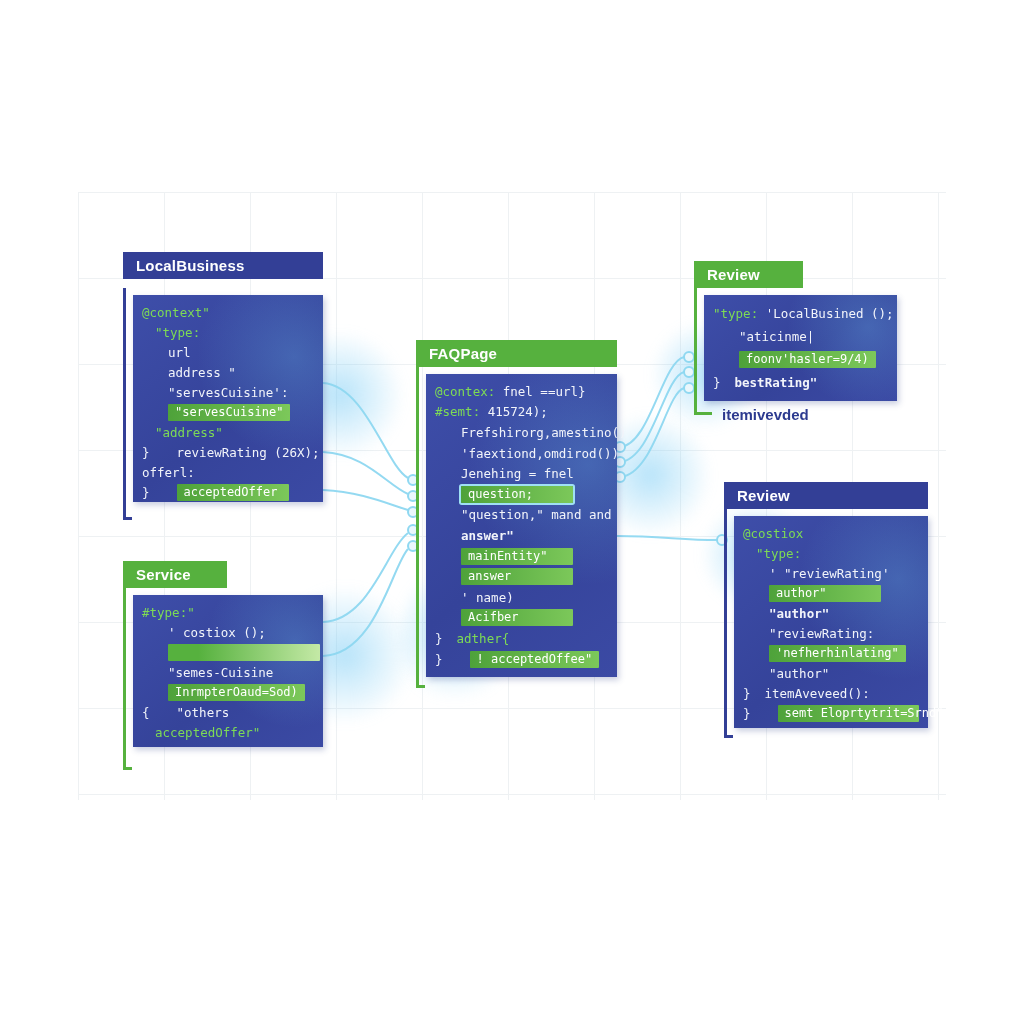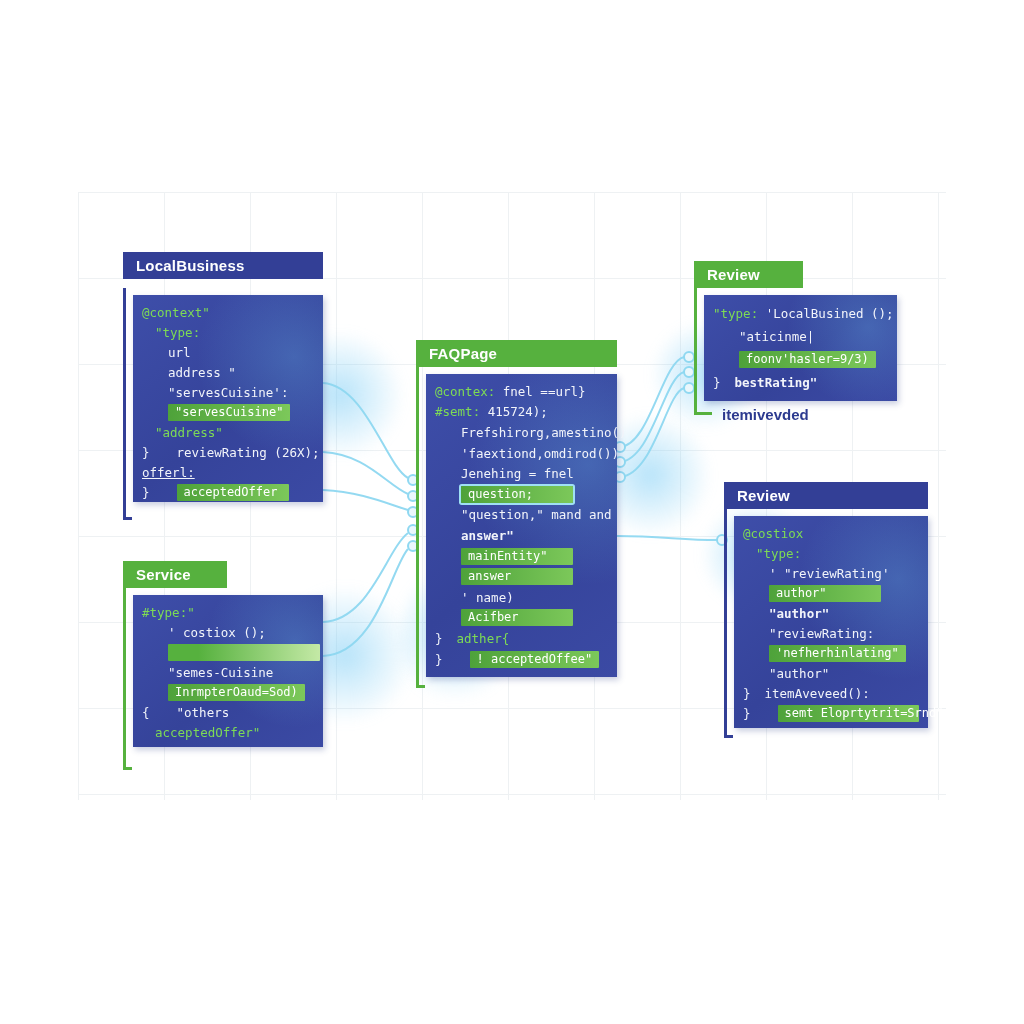--- a/index.html
+++ b/index.html
@@ -33,21 +33,21 @@
     padding:7px 9px;box-shadow:2px 3px 6px rgba(40,60,130,.25)}
   .box-tail{position:absolute;border-left:3px solid;border-bottom:3px solid;width:9px}
 
   .code-line{display:flex;align-items:center;height:20px;
     font-family:"DejaVu Sans Mono",monospace;font-size:12.5px;white-space:pre}
   #box-rv1 .code-line{height:23px}
   #box-faq .code-line{height:20.6px}
   .t-green{color:#7ddb55}
   .t-white{color:#f2f4fa}
   .bold{font-weight:bold}
-  .und{text-decoration:underline}
+  .und{}
   .brace{color:#eef1f8;margin-right:1px}
   .ind{display:inline-block;flex:none}
   .bar{background:linear-gradient(90deg,#4ea23a,#7cc85a);color:#ffffff;padding:0 7px;
     height:17px;line-height:17px;font-size:12px;border-radius:1px;min-width:112px}
   .bar.outlined{box-shadow:0 0 0 2px #9fe0f4}
   .bar.grad{background:linear-gradient(90deg,#56b13e 20%,#c4e9a6 100%);min-width:152px}
 
   
   #box-lb  .box-header{left:123px;top:252px;width:200px}
   #box-lb  .box-body  {left:133px;top:295px;width:190px;height:207px}
@@ -165,21 +165,21 @@
         <div class="code-line"><span class="brace">}</span><span class="ind" style="width: 26px;"></span><span class="bar">! acceptedOffee"</span></div>
       </div>
   </div>
 
   <div id="box-rv1">
     <div class="box-tail"></div>
     <div class="box-header hdr-green">Review</div>
     <div class="box-body">
         <div class="code-line"><span class="ind" style="width: 0px;"></span><span class="t-green">"type:</span><span class="t-white"> 'LocalBusined ();</span></div>
         <div class="code-line"><span class="ind" style="width: 26px;"></span><span class="t-white">"aticinme|</span></div>
-        <div class="code-line"><span class="ind" style="width: 26px;"></span><span class="bar">foonv'hasler=9/3)</span></div>
+        <div class="code-line"><span class="ind" style="width: 26px;"></span><span class="bar">foonv'hasler=9/4)</span></div>
         <div class="code-line"><span class="brace">}</span><span class="ind" style="width: 13px;"></span><span class="t-white bold">bestRating"</span></div>
       </div>
   </div>
 
   <div id="box-rv2">
     <div class="box-tail"></div>
     <div class="box-header hdr-blue">Review</div>
     <div class="box-body">
         <div class="code-line"><span class="ind" style="width: 0px;"></span><span class="t-green">@costiox</span></div>
         <div class="code-line"><span class="ind" style="width: 13px;"></span><span class="t-green">"type:</span></div>

